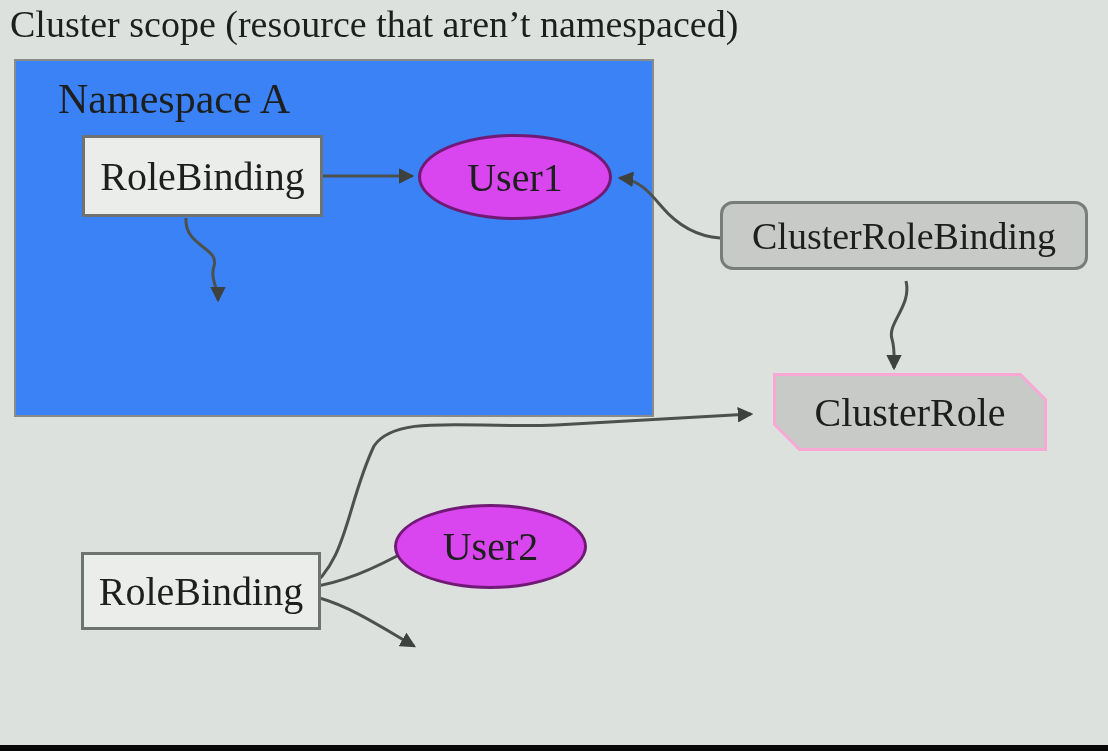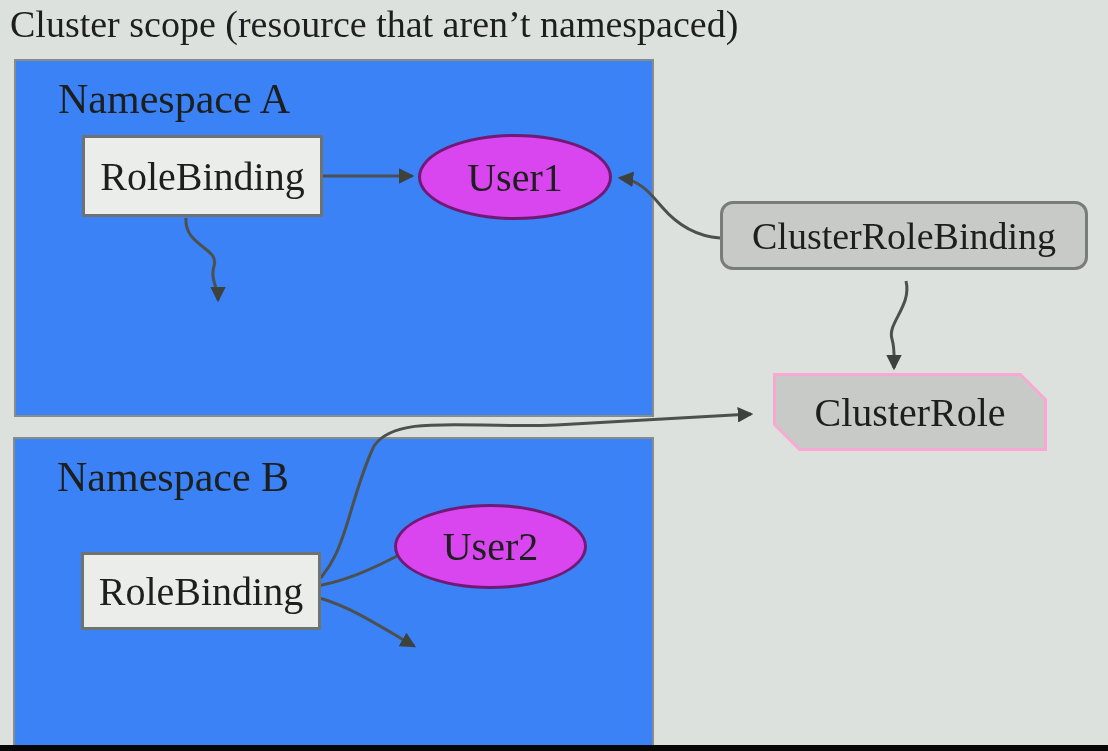--- a/index.html
+++ b/index.html
@@ -84,23 +84,20 @@
 <body>
 
 <div class="stage">
 
   <div class="title">Cluster scope (resource that aren’t namespaced)</div>
 
   <div class="ns-box ns-a">
     <div class="ns-label">Namespace A</div>
   </div>
 
-  <div class="ns-box ns-b">
-    <div class="ns-label">Namespace B</div>
-  </div>
 
   <svg class="overlay" viewBox="0 0 1108 751">
     <defs>
       <marker id="ah" viewBox="0 0 10 10" refX="8.5" refY="5" markerWidth="5.2" markerHeight="5.2" orient="auto-start-reverse">
         <path d="M0,0 L10,5 L0,10 z" fill="#3e423f"></path>
       </marker>
     </defs>
     <path class="edge" d="M 307 176 L 412 176" marker-end="url(#ah)"></path>
     <path class="edge" d="M 186 218 C 184 246, 220 248, 214 266 C 210 279, 218 288, 218 300" marker-end="url(#ah)"></path>
     <path class="edge" d="M 720 238 C 692 236, 674 221, 662 207 C 650 193, 640 180, 620 178" marker-end="url(#ah)"></path>

